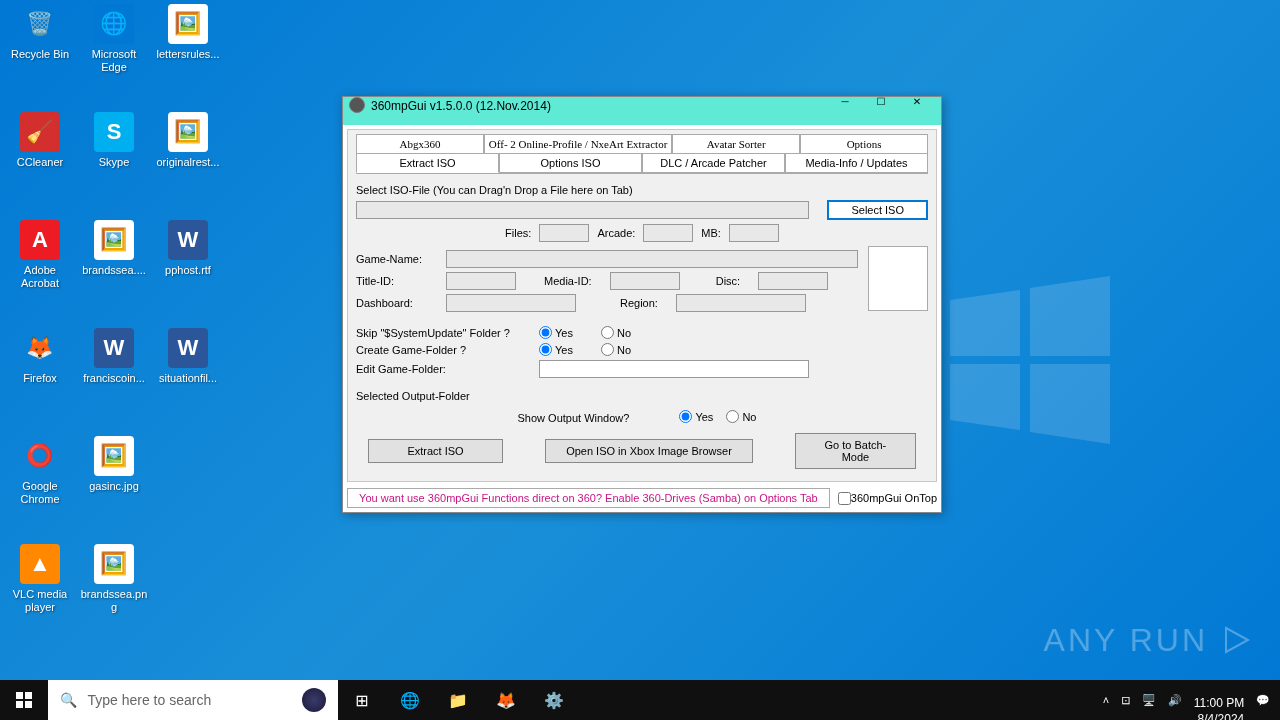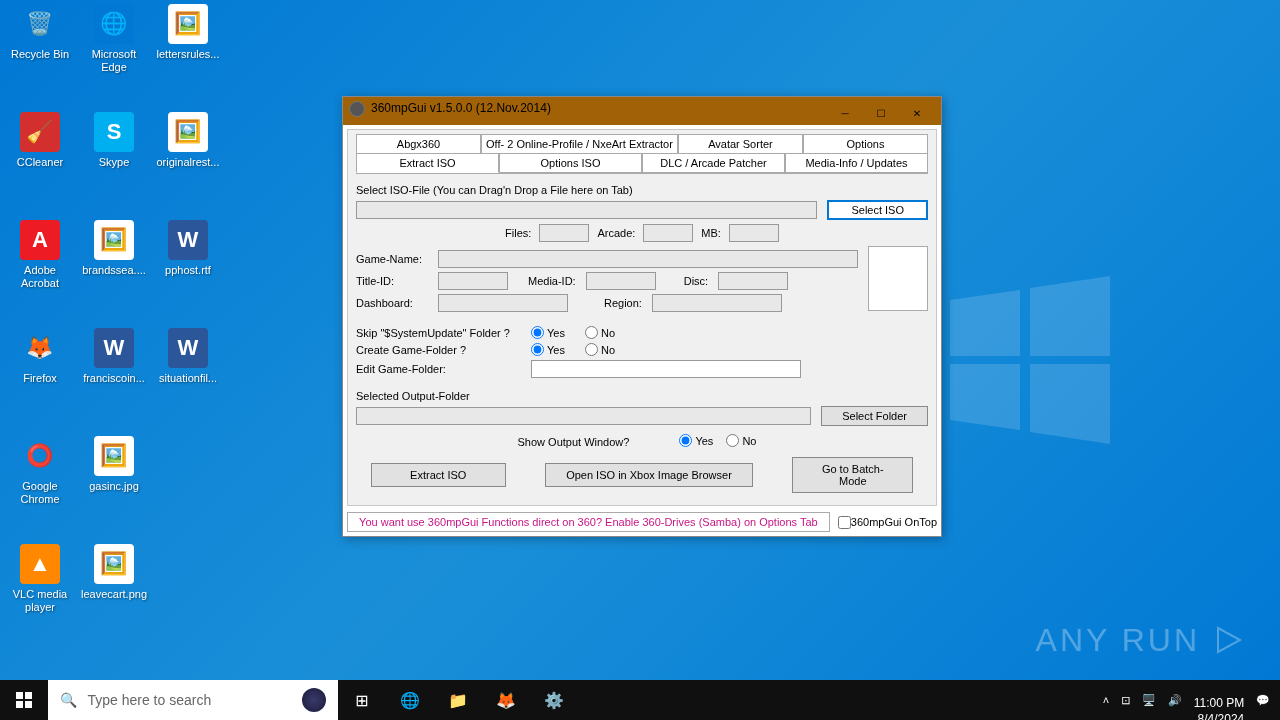--- a/index.html
+++ b/index.html
@@ -10,36 +10,36 @@
 .icon-cell { position: absolute; width: 72px; text-align: center; color: #fff; font-size: 11px; cursor: pointer; }
 .icon-cell .ic { width: 40px; height: 40px; margin: 0 auto 4px; display: flex; align-items: center; justify-content: center; border-radius: 4px; }
 .icon-cell .lbl { text-shadow: 1px 1px 2px rgba(0,0,0,.5); line-height: 1.2; word-wrap: break-word; }
 
 
 .winlogo { position: absolute; right: 150px; top: 260px; width: 200px; height: 200px; opacity: 0.15; }
 .winlogo svg { width: 100%; height: 100%; }
 
 
 .appwin { position: absolute; left: 342px; top: 96px; width: 600px; background: #fff; border: 1px solid #888; box-shadow: 2px 2px 10px rgba(0,0,0,.3); }
-.titlebar { height: 28px; display: flex; align-items: flex-start; padding: 4px 6px; background: #a16207; font-size: 12px; }
+.titlebar { height: 28px; display: flex; align-items: flex-end; padding: 12px 6px; background: #5eead4; font-size: 12px; }
 .titlebar .appicon { width: 16px; height: 16px; background: #555; border-radius: 50%; margin-right: 6px; border: 1px solid #777; }
 .titlebar .title { flex: 1; }
 .titlebar .winbtn { width: 36px; height: 24px; display: flex; align-items: center; justify-content: center; cursor: pointer; font-size: 10px; }
 
 .appbody { border: 1px solid #c8c8c8; margin: 4px; padding: 4px 8px 8px; background: #f0f0f0; }
 
 
 .tabrow { display: flex; background: #fff; }
 .tab { flex: 1; text-align: center; font-size: 11px; padding: 3px 4px; border: 1px solid #aaa; cursor: pointer; background: #fff; white-space: nowrap; }
 .tab.active { border-bottom: 1px solid #fff; background: #fff; }
-.tabrow:first-child .tab { border-bottom: none; }
+.tabrow:first-child .tab { border-bottom: none; font-family: Liberation Serif, serif; }
 .tabcontainer { border-bottom: 1px solid #aaa; background: #fff; margin-bottom: 10px; }
 
 
-.row { display: flex; align-items: center; font-size: 11px; margin: 4px 0; gap: 10px; }
+.row { display: flex; align-items: center; font-size: 11px; margin: 4px 0; gap: 18px; }
 .lblf { font-size: 11px; }
 .tinput { background: #e8e8e8; border: 1px solid #999; height: 18px; font-size: 11px; padding: 0 3px; }
 .tinput.white { background: #fff; }
 .btn { background: #e1e1e1; border: 1px solid #888; font-size: 11px; padding: 3px 12px; cursor: pointer; }
 .btn.sel { background: #fff; border: 2px solid #0078d4; color: #000; padding: 2px 22px; }
 .btn.big { padding: 5px 20px; }
 .radio { display: inline-flex; align-items: center; gap: 3px; margin-right: 10px; }
 .radio input { margin: 0; }
 
 .imgbox { width: 60px; height: 65px; border: 1px solid #aaa; background: #fff; }
@@ -50,21 +50,21 @@
 
 
 .taskbar { position: absolute; bottom: 0; left: 0; width: 100%; height: 40px; background: #101010; display: flex; align-items: center; color: #fff; }
 .start { width: 48px; height: 40px; display: flex; align-items: center; justify-content: center; cursor: pointer; }
 .searchbox { width: 290px; height: 40px; background: #fff; display: flex; align-items: center; padding: 0 12px; gap: 10px; color: #666; font-size: 14px; }
 .searchbox .cortana { width: 24px; height: 24px; border-radius: 50%; background: radial-gradient(circle, #3a3a6a, #1a1a3a); }
 .taskicn { width: 48px; height: 40px; display: flex; align-items: center; justify-content: center; cursor: pointer; }
 .tray { margin-left: auto; display: flex; align-items: center; gap: 12px; padding: 0 10px; font-size: 11px; }
 .clock { text-align: right; line-height: 1.3; font-size: 12px; margin-top: 24px; }
 
-.watermark { position: absolute; right: 32px; bottom: 60px; color: rgba(255,255,255,.3); font-size: 32px; font-weight: 300; letter-spacing: 3px; display: flex; align-items: center; gap: 8px; }
+.watermark { position: absolute; right: 24px; bottom: 60px; color: rgba(255,255,255,.3); font-size: 32px; font-weight: 300; letter-spacing: 3px; display: flex; align-items: center; gap: 8px; }
 .watermark svg { opacity: .3; }
 </style>
 </head>
 <body>
 
 <div class="desktop" id="desktop">
     <div class="icon-cell" style="left: 4px; top: 4px;">
       <div class="ic" style="font-size:22px">🗑️</div>
       <div class="lbl">Recycle Bin</div>
     </div>
@@ -119,21 +119,21 @@
     <div class="icon-cell" style="left: 78px; top: 436px;">
       <div class="ic" style="background:#fff;color:#fff;font-weight:bold;font-size:22px">🖼️</div>
       <div class="lbl">gasinc.jpg</div>
     </div>
     <div class="icon-cell" style="left: 4px; top: 544px;">
       <div class="ic" style="background:#ff8800;color:#fff;font-weight:bold;font-size:22px">▲</div>
       <div class="lbl">VLC media player</div>
     </div>
     <div class="icon-cell" style="left: 78px; top: 544px;">
       <div class="ic" style="background:#fff;color:#fff;font-weight:bold;font-size:22px">🖼️</div>
-      <div class="lbl">leavecart.png</div>
+      <div class="lbl">brandssea.png</div>
     </div>
   </div>
 
 <div class="winlogo">
 <svg viewBox="0 0 100 100">
       <g fill="#fff">
         <path d="M10 20 L45 15 L45 48 L10 48 Z"></path>
         <path d="M50 14 L90 8 L90 48 L50 48 Z"></path>
         <path d="M10 52 L45 52 L45 85 L10 80 Z"></path>
         <path d="M50 52 L90 52 L90 92 L50 86 Z"></path>
@@ -232,24 +232,20 @@
           <input type="radio" style="">
           <span>No</span>
         </label>
     </div>
     <div class="row">
       <span class="lblf" style="width:165px">Edit Game-Folder:</span>
       <input class="tinput white" style="width: 270px;">
     </div>
 
     <div class="lblf" style="margin-top:12px">Selected Output-Folder</div>
-    <div class="row">
-      <input class="tinput" style="flex: 1 1 0%;">
-      <button class="btn" style="padding:3px 20px">Select Folder</button>
-    </div>
 
     <div class="row" style="justify-content:center;gap:50px;margin-top:8px">
       <span class="lblf">Show Output Window?</span>
       <span>
         <label class="radio">
             <input type="radio" checked="" style="">
             <span>Yes</span>
           </label>
         <label class="radio">
             <input type="radio" style="">

